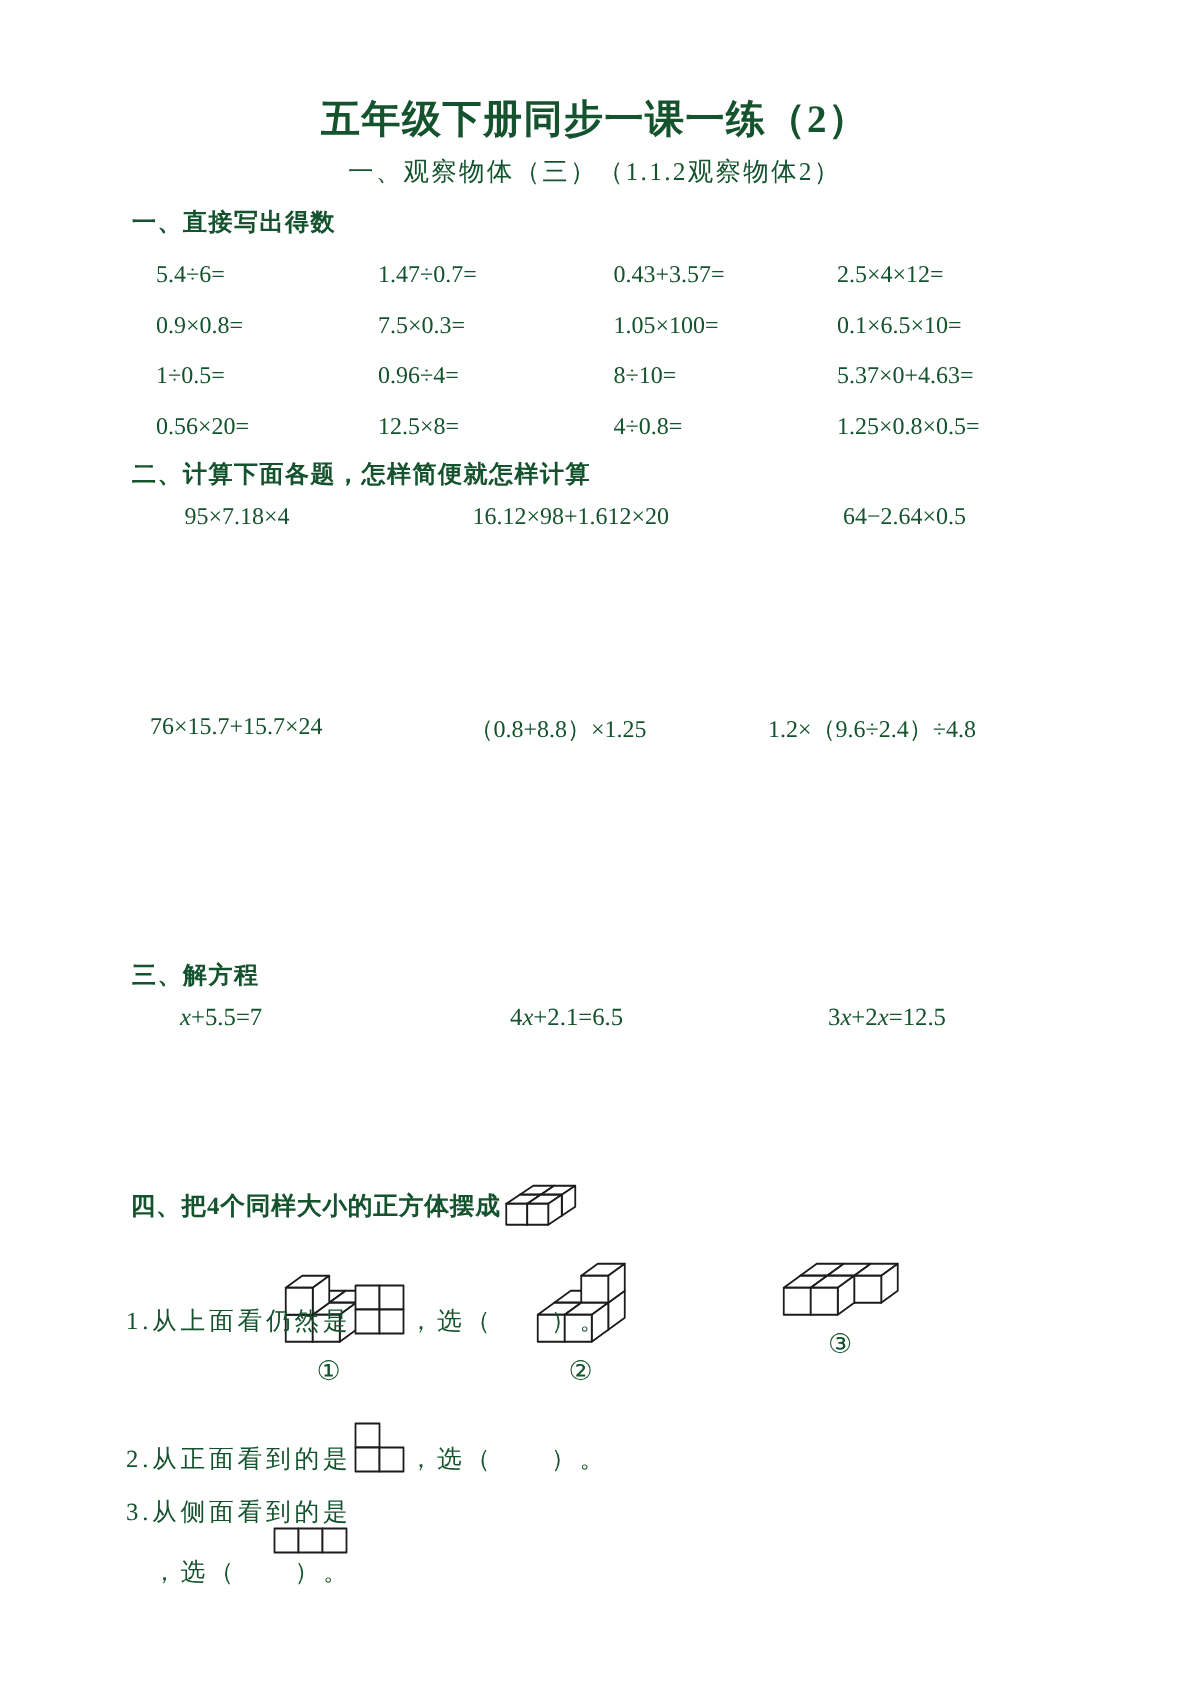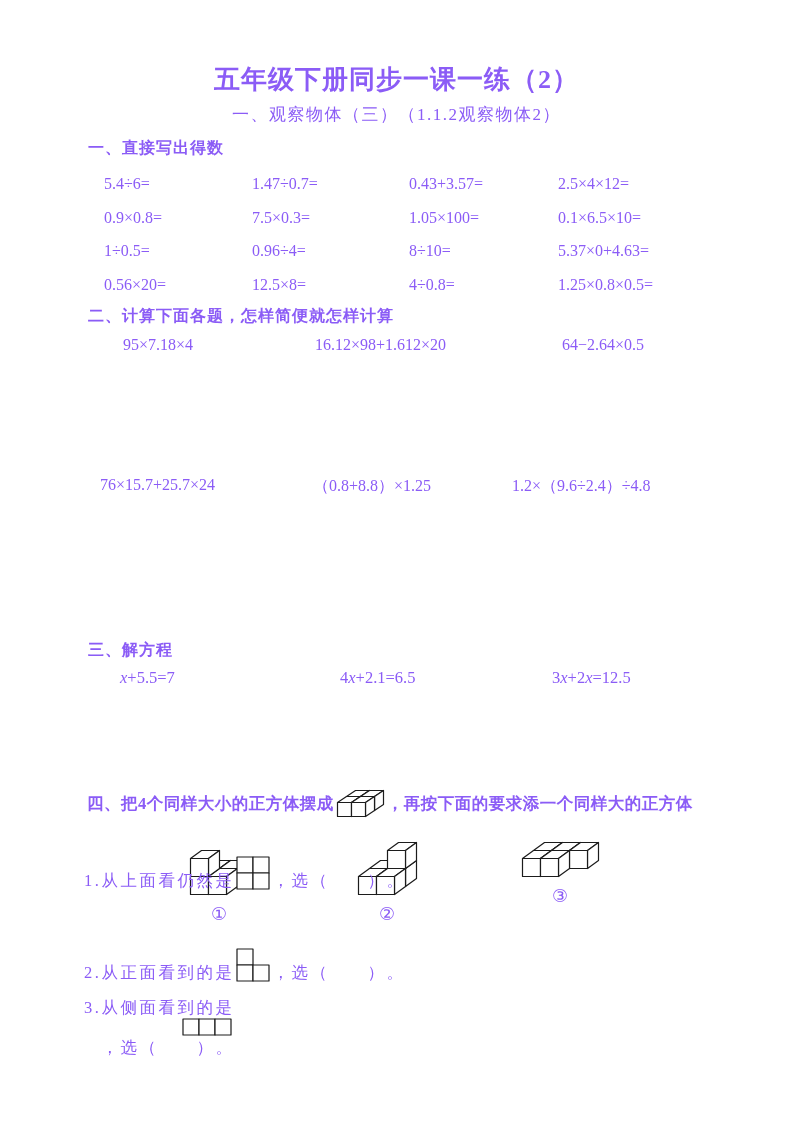--- a/index.html
+++ b/index.html
@@ -1,18 +1,18 @@
 <!DOCTYPE html>
 <html><head>
 <meta charset="utf-8">
 <style>
   html,body { margin:0; padding:0; background:#ffffff; }
   .page {
     position:relative; width:793px; height:1122px; margin:0 auto;
-    background:#ffffff; overflow:hidden; color:#8b5cf6;
+    background:#ffffff; overflow:hidden; color:#14532d;
     font-family:"Liberation Serif","DejaVu Serif",serif;
   }
   .title {
     position:absolute; top:62px; left:0; right:0; text-align:center;
     font-size:26px; font-weight:700; letter-spacing:1px;
   }
   .subtitle {
     position:absolute; top:103px; left:0; right:0; text-align:center;
     font-size:17px; letter-spacing:1.5px;
   }
@@ -92,21 +92,21 @@
       <span class="prob">1.25×0.8×0.5=</span>
     </div>
 
   <div class="sec-head" id="s2h">二、计算下面各题，怎样简便就怎样计算</div>
   <div class="row-abs" id="s2r1">
       <span>95×7.18×4</span>
       <span>16.12×98+1.612×20</span>
       <span>64−2.64×0.5</span>
     </div>
   <div class="row-abs" id="s2r2">
-      <span>76×15.7+25.7×24</span>
+      <span>76×15.7+15.7×24</span>
       <span>（0.8+8.8）×1.25</span>
       <span>1.2×（9.6÷2.4）÷4.8</span>
     </div>
 
   <div class="sec-head" id="s3h">三、解方程</div>
   <div class="row-abs" id="s3row">
       <span><i>x</i>+5.5=7</span>
       <span>4<i>x</i>+2.1=6.5</span>
       <span>3<i>x</i>+2<i>x</i>=12.5</span>
     </div>
@@ -120,21 +120,20 @@
         <polygon points="24.5,7.5 33.5,1.5 47.5,1.5 38.5,7.5"></polygon>
         <polygon points="38.5,7.5 47.5,1.5 47.5,15.5 38.5,21.5"></polygon>
         <polygon points="24.5,7.5 38.5,7.5 38.5,21.5 24.5,21.5"></polygon>
         <polygon points="1.5,13.5 10.5,7.5 24.5,7.5 15.5,13.5"></polygon>
         <polygon points="15.5,13.5 24.5,7.5 24.5,21.5 15.5,27.5"></polygon>
         <polygon points="1.5,13.5 15.5,13.5 15.5,27.5 1.5,27.5"></polygon>
         <polygon points="15.5,13.5 24.5,7.5 38.5,7.5 29.5,13.5"></polygon>
         <polygon points="29.5,13.5 38.5,7.5 38.5,21.5 29.5,27.5"></polygon>
         <polygon points="15.5,13.5 29.5,13.5 29.5,27.5 15.5,27.5"></polygon>
       </svg>
-    <span>，再按下面的要求添一个同样大的正方体</span>
   </div>
 
   <div class="option" id="opt0"><svg width="61" height="55" viewBox="0 0 61 55">
         <polygon points="12.5,27.5 23.5,19.5 41.5,19.5 30.5,27.5"></polygon>
         <polygon points="30.5,27.5 41.5,19.5 41.5,37.5 30.5,45.5"></polygon>
         <polygon points="12.5,27.5 30.5,27.5 30.5,45.5 12.5,45.5"></polygon>
         <polygon points="30.5,27.5 41.5,19.5 59.5,19.5 48.5,27.5"></polygon>
         <polygon points="48.5,27.5 59.5,19.5 59.5,37.5 48.5,45.5"></polygon>
         <polygon points="30.5,27.5 48.5,27.5 48.5,45.5 30.5,45.5"></polygon>
         <polygon points="1.5,35.5 12.5,27.5 30.5,27.5 19.5,35.5"></polygon>

